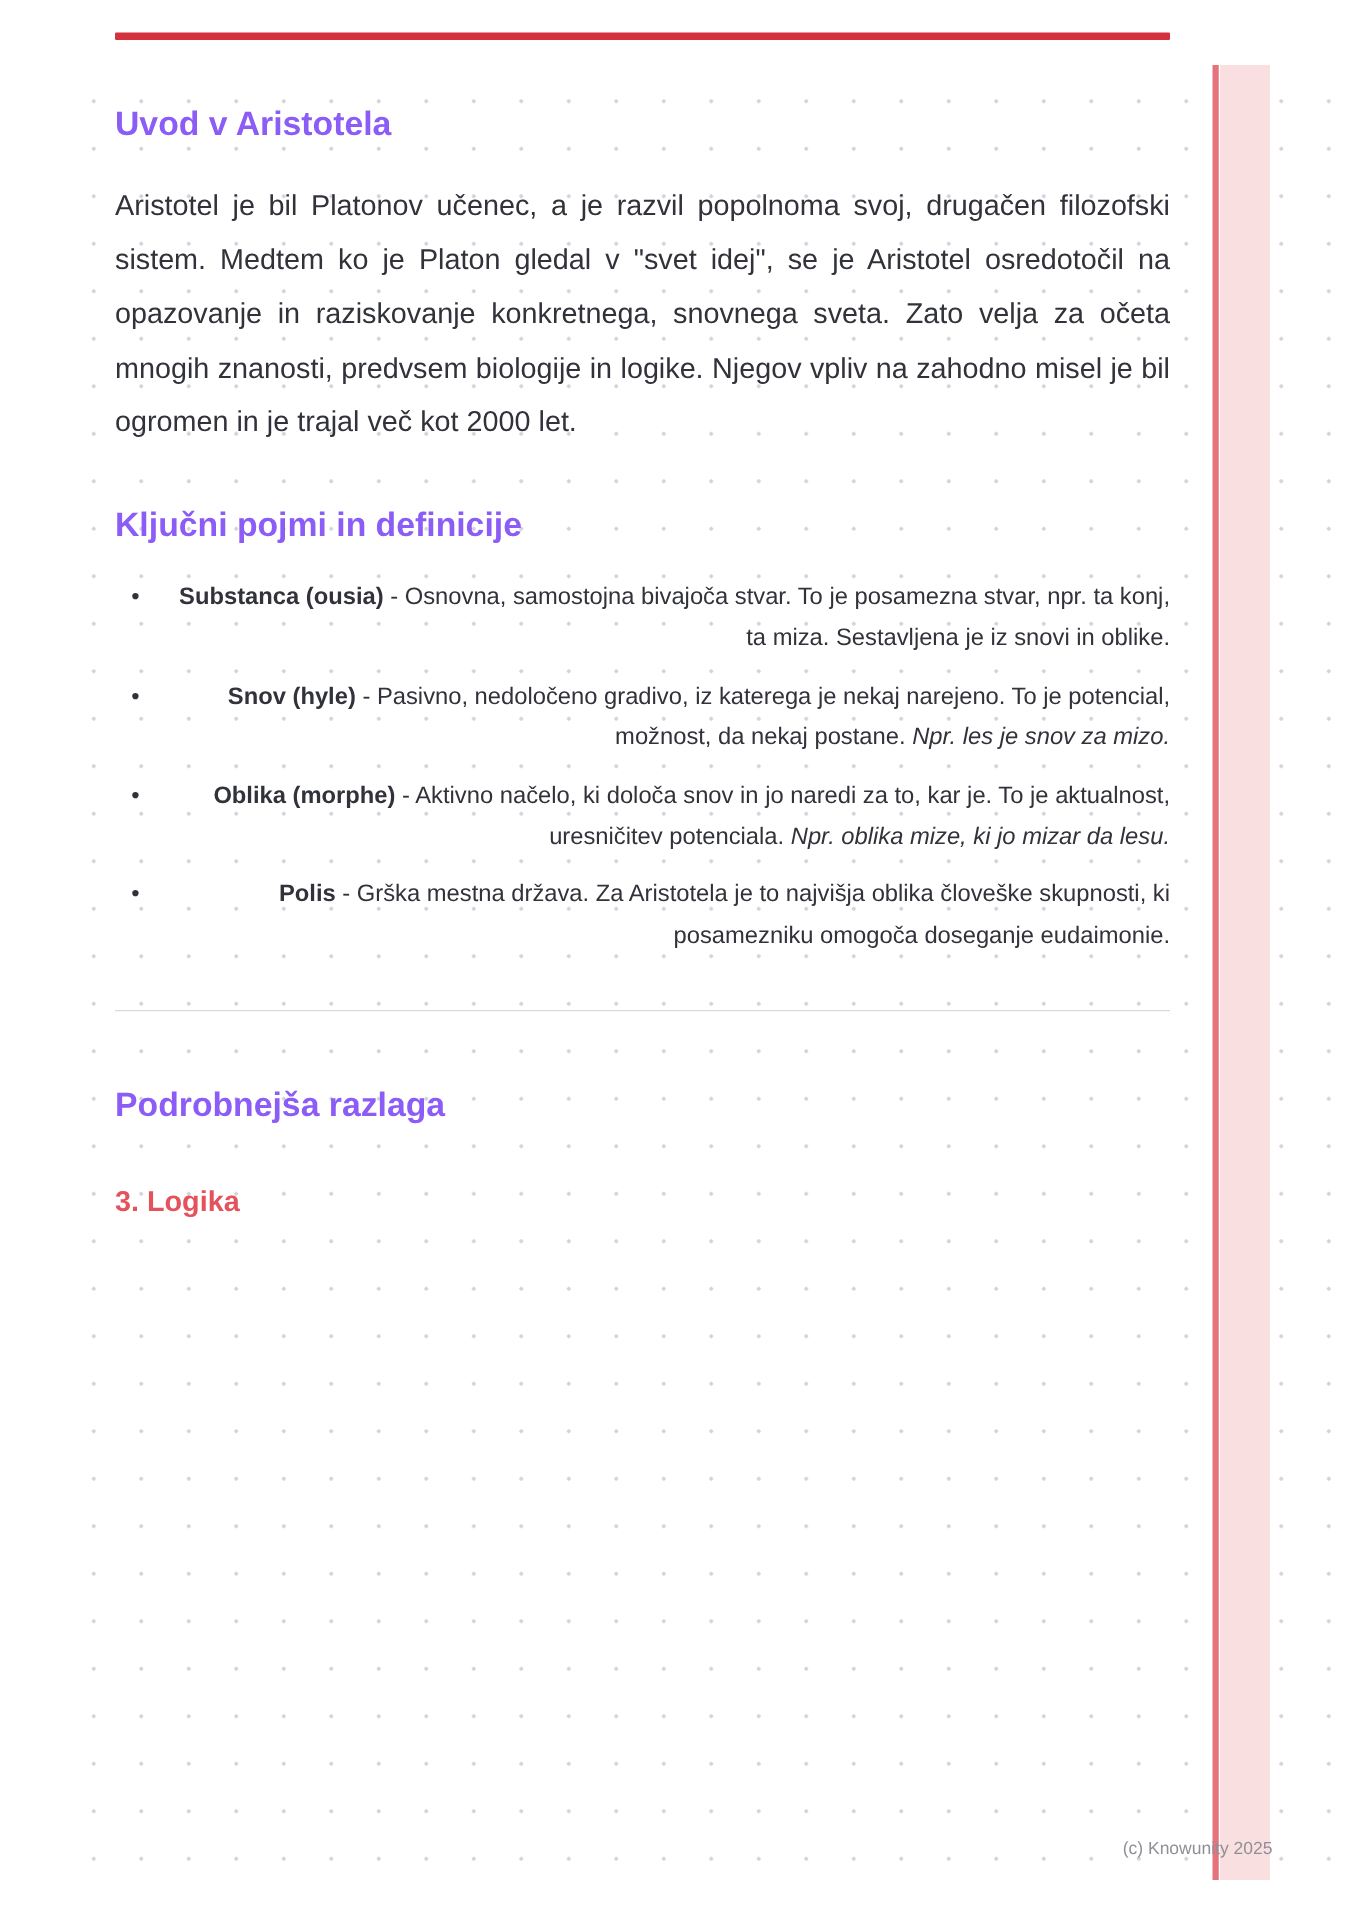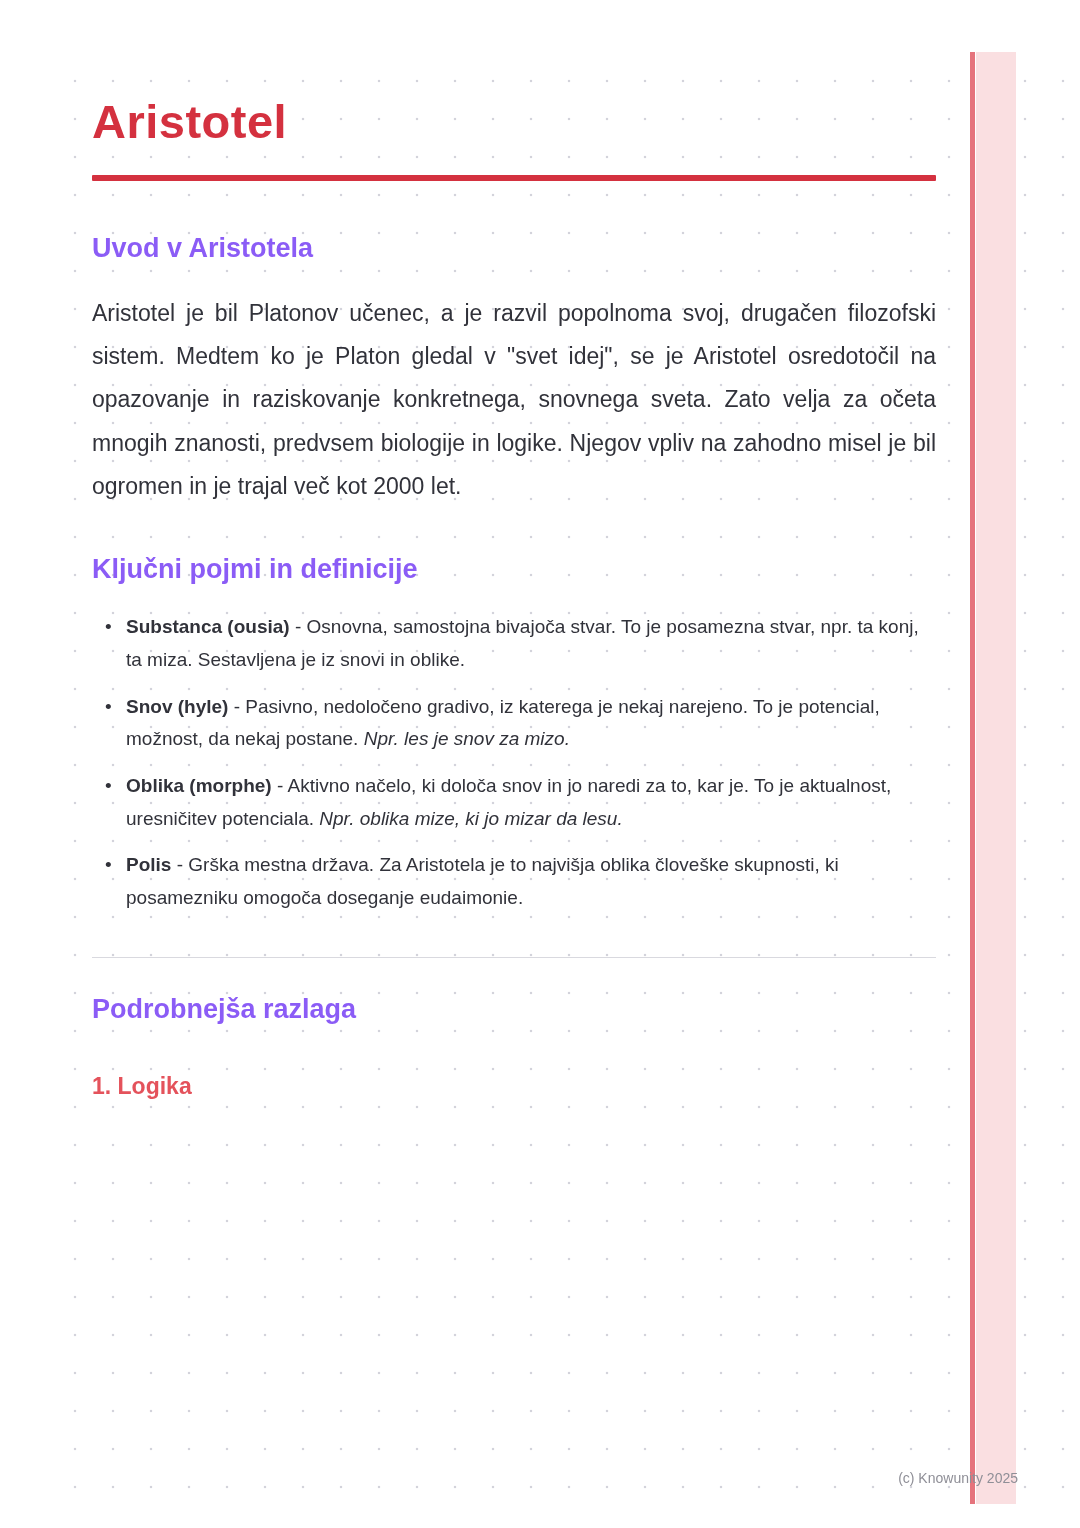--- a/index.html
+++ b/index.html
@@ -43,61 +43,60 @@
   }
   .h2-intro { margin-top:52px; }
   p.intro-paragraph {
     margin-top:28px; font-size:23px; line-height:1.88;
     text-align:justify; color:#31323a;
   }
   .h2-terms { margin-top:46px; }
   ul.terms-list { margin-top:26px; list-style:none; }
   ul.terms-list li {
     position:relative; padding-left:34px; margin-bottom:14px;
-    font-size:19px; line-height:1.72; color:#31323a;
+    font-size:19px; line-height:1.72; color:#31323a;text-align:right;
   }
   ul.terms-list li::before {
     content:"•"; position:absolute; left:13px; top:0; color:#31323a;
   }
   .seg-b { font-weight:700; }
   .seg-i { font-style:italic; }
   .seg-n { font-weight:400; }
   hr.divider {
     margin-top:42px; border:none; border-top:1px solid #d9d9df;
   }
-  .h2-detail { margin-top:36px; }
+  .h2-detail { margin-top:60px; }
   h3.subsection-heading {
     margin-top:48px; font-size:23px; font-weight:700; color:#e4525b;
   }
   .footer {
     position:absolute; right:62px; bottom:42px;
     font-size:14px; color:#8f8f97; z-index:4;
   }
 </style>
 </head>
 <body>
 
 <div class="dot-grid"></div>
 <div class="right-band"></div>
 <div class="right-line"></div>
 
 <div class="content">
-  <h1 class="page-title">Aristotel</h1>
   <div class="title-rule"></div>
 
   <h2 class="section-heading h2-intro">Uvod v Aristotela</h2>
   <p class="intro-paragraph">Aristotel je bil Platonov učenec, a je razvil popolnoma svoj, drugačen filozofski sistem. Medtem ko je Platon gledal v "svet idej", se je Aristotel osredotočil na opazovanje in raziskovanje konkretnega, snovnega sveta. Zato velja za očeta mnogih znanosti, predvsem biologije in logike. Njegov vpliv na zahodno misel je bil ogromen in je trajal več kot 2000 let.</p>
 
   <h2 class="section-heading h2-terms">Ključni pojmi in definicije</h2>
   <ul class="terms-list">
       <li><span class="seg-b">Substanca (ousia)</span><span class="seg-n"> - Osnovna, samostojna bivajoča stvar. To je posamezna stvar, npr. ta konj, ta miza. Sestavljena je iz snovi in oblike.</span></li>
       <li><span class="seg-b">Snov (hyle)</span><span class="seg-n"> - Pasivno, nedoločeno gradivo, iz katerega je nekaj narejeno. To je potencial, možnost, da nekaj postane. </span><span class="seg-i">Npr. les je snov za mizo.</span></li>
       <li><span class="seg-b">Oblika (morphe)</span><span class="seg-n"> - Aktivno načelo, ki določa snov in jo naredi za to, kar je. To je aktualnost, uresničitev potenciala. </span><span class="seg-i">Npr. oblika mize, ki jo mizar da lesu.</span></li>
       <li><span class="seg-b">Polis</span><span class="seg-n"> - Grška mestna država. Za Aristotela je to najvišja oblika človeške skupnosti, ki posamezniku omogoča doseganje eudaimonie.</span></li>
     </ul>
 
   <hr class="divider">
 
   <h2 class="section-heading h2-detail">Podrobnejša razlaga</h2>
-  <h3 class="subsection-heading">1. Logika</h3>
+  <h3 class="subsection-heading">3. Logika</h3>
 </div>
 
 <div class="footer">(c) Knowunity 2025</div>
 
 </body></html>

